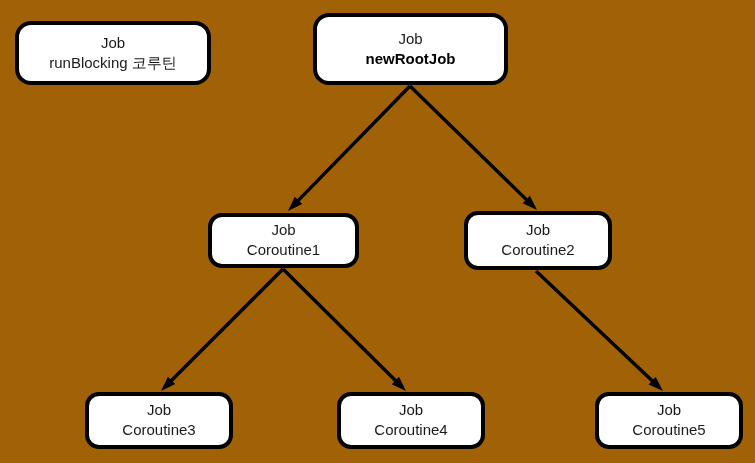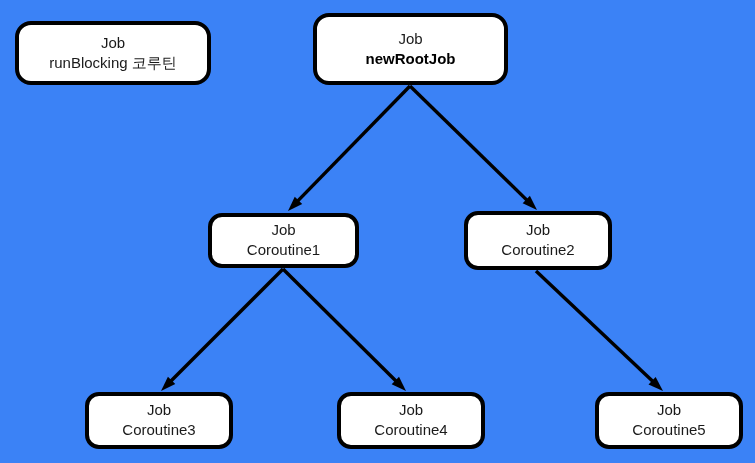--- a/index.html
+++ b/index.html
@@ -11,21 +11,21 @@
   body {
     width: 755px;
     height: 463px;
     font-family: "Liberation Sans", "DejaVu Sans", sans-serif;
     overflow: hidden;
   }
   #diagram-root {
     position: relative;
     width: 755px;
     height: 463px;
-    background: #3b82f6;
+    background: #a16207;
   }
   svg.diagram-canvas {
     position: absolute;
     top: 0;
     left: 0;
     width: 755px;
     height: 463px;
     display: block;
   }
   .node-box {

